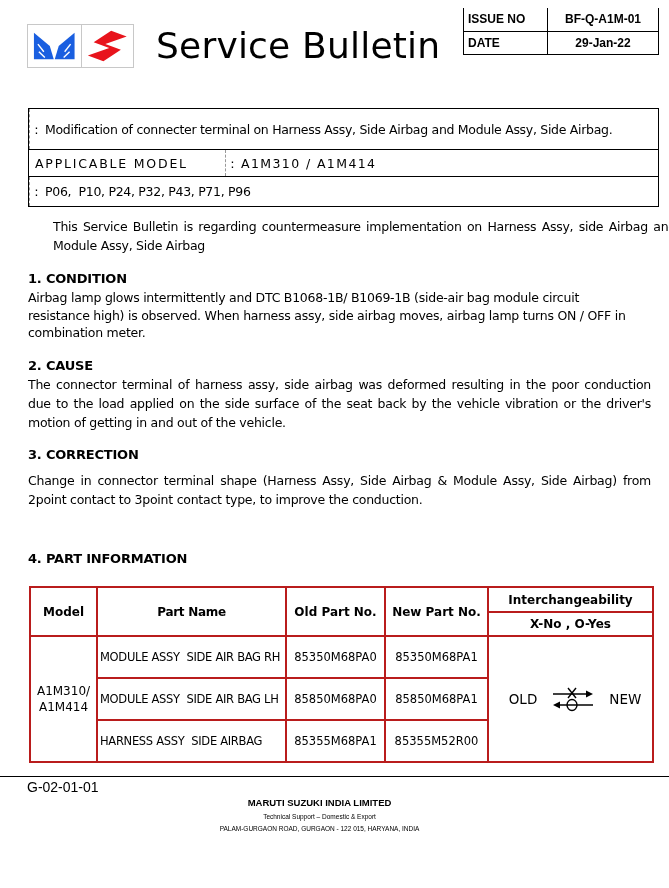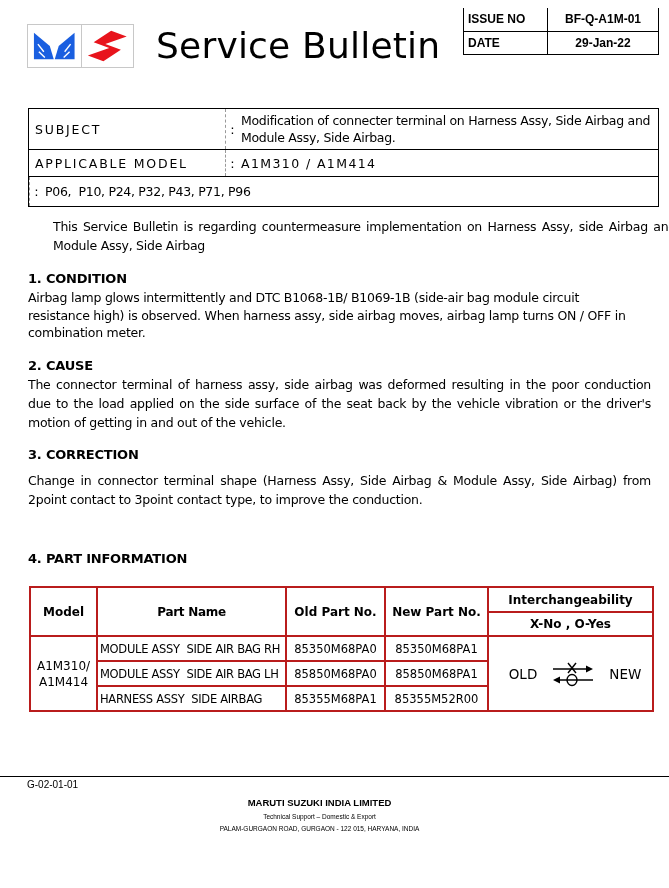--- a/index.html
+++ b/index.html
@@ -43,28 +43,28 @@
   .parts { position: absolute; left: 29px; top: 586px; border-collapse: collapse; font-family: "DejaVu Sans", sans-serif; }
   .parts td, .parts th { border: 2px solid #b91c1c; font-size: 11.5px; text-align: center; padding: 0; }
   .parts th { font-weight: bold; font-size: 12px; }
   .parts .c-model { width: 67px; }
   .parts .c-name { width: 189px; text-align: left; padding-left: 2px; letter-spacing: -0.3px; }
   .parts .c-old { width: 99px; text-align: center; }
   .parts .c-new { width: 103px; }
   .parts .c-int { width: 165px; }
   .parts tr.hdr1 th { height: 25px; }
   .parts tr.hdr2 th { height: 24px; }
-  .parts tr.row td { height: 25px; margin-left: 15px; }
+  .parts tr.row td { height: 42px; margin-left: 15px; }
   .parts td.model-cell { font-size: 12px; line-height: 16px; }
   .interchange { display: flex; align-items: center; justify-content: center; gap: 14px; font-size: 13.5px; font-family: "DejaVu Sans", sans-serif; padding-left: 9px; }
   .interchange svg { width: 44px; height: 28px; }
 
   
   .footer-rule { position: absolute; left: 0; top: 776px; width: 669px; height: 1px; background: #000; }
-  .footer-code { position: absolute; left: 27px; top: 779px; font-size: 10px; font-family: "Liberation Sans", sans-serif; }
+  .footer-code { position: absolute; left: 27px; top: 779px; font-size: 14px; font-family: "Liberation Sans", sans-serif; }
   .footer-company { position: absolute; left: 0; width: 669px; top: 797px; text-align: center; font-size: 9.5px; font-weight: bold; font-family: "Liberation Sans", sans-serif; padding-right: 30px; }
   .footer-line1 { position: absolute; left: 0; width: 669px; top: 813px; text-align: center; font-size: 6.5px; font-family: "Liberation Sans", sans-serif; padding-right: 30px; }
   .footer-line2 { position: absolute; left: 0; width: 669px; top: 825px; text-align: center; font-size: 6.5px; font-family: "Liberation Sans", sans-serif; padding-right: 30px; }
 </style>
 </head>
 <body>
 
 <div class="logo">
   <div class="half">
     <svg viewBox="0 0 53 44" preserveAspectRatio="none">
@@ -93,21 +93,20 @@
   </tr>
   <tr>
     <td class="k">DATE</td>
     <td class="v">29-Jan-22</td>
   </tr>
 </tbody>
   </table>
 
 <div class="subject">
   <div class="row r1">
-    <div class="k">SUBJECT</div>
     <div class="sep">:</div>
     <div class="v">Modification of connecter terminal on Harness Assy, Side Airbag and Module Assy, Side Airbag.</div>
   </div>
   <div class="row r2">
     <div class="k">APPLICABLE MODEL</div>
     <div class="sep">:</div>
     <div class="v wide">A1M310 / A1M414</div>
   </div>
   <div class="row r3">
     <div class="sep">:</div>

